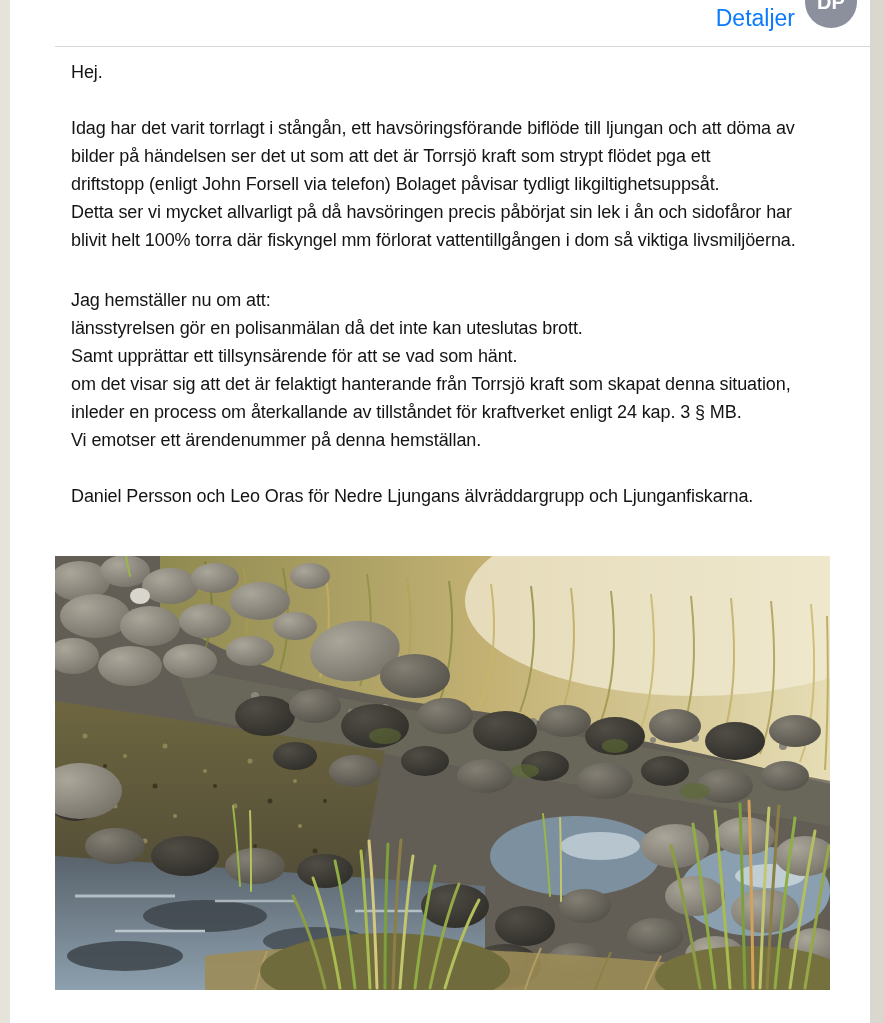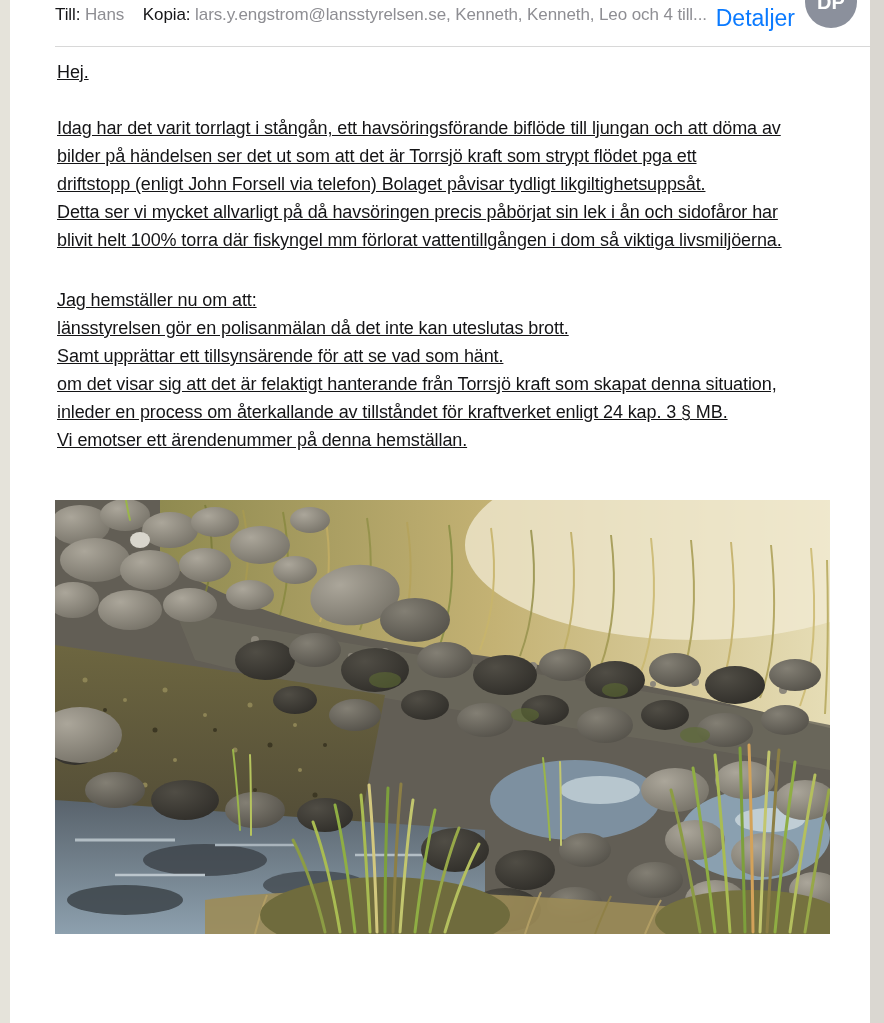--- a/index.html
+++ b/index.html
@@ -20,63 +20,58 @@
   .details-btn { position:absolute; right:89px; top:5px; font-size:23px; color:#0a7aff;
                  text-decoration:none; cursor:pointer; background:none; border:none;
                  font-family:"Liberation Sans", sans-serif; }
   .avatar { position:absolute; left:805px; top:-24px; width:52px; height:52px;
             border-radius:50%; background:#8b909c; color:#ffffff; font-size:20px;
             font-weight:bold; display:flex; align-items:center; justify-content:center; }
   .divider { position:absolute; top:46px; left:55px; right:14px; height:1px; background:#d8d8d8; }
 
   .msg-body { position:absolute; left:55px; top:47px; width:775px; color:#141416;
               font-size:18px; line-height:28px; letter-spacing:-0.1px; }
-  .msg-body p { white-space:pre-line; margin:2px;text-decoration:underline; }
+  .msg-body p { white-space:pre-line; margin:16px; }
   .p-greet { margin-top:11px !important; }
   .p-1     { margin-top:28px !important; }
   .p-2     { margin-top:32px !important; }
   .p-sig   { margin-top:28px !important; }
 
   .photo-fig { margin:46px 0 0 0; width:775px; height:434px; overflow:hidden; cursor:pointer; }
   .photo-fig svg { display:block; }
 </style>
 </head>
 <body>
 
 <div class="page">
   <div class="gutter left"></div>
   <div class="gutter right"></div>
 
   <header class="msg-header">
-    <div class="recips">
-      <span class="lbl">Till:</span>
-      <span class="val">Hans</span><span class="sp"></span>
-      <span class="lbl">Kopia:</span>
-      <span class="val">lars.y.engstrom@lansstyrelsen.se, Kenneth, Kenneth, Leo och 4 till...</span>
-    </div>
     <button class="details-btn">Detaljer</button>
     <div class="avatar">
       <span>DP</span>
     </div>
   </header>
   <div class="divider"></div>
 
   <main class="msg-body">
     <p class="p-greet">Hej.</p>
     <p class="p-1">Idag har det varit torrlagt i stångån, ett havsöringsförande biflöde till ljungan och att döma av
 bilder på händelsen ser det ut som att det är Torrsjö kraft som strypt flödet pga ett
 driftstopp (enligt John Forsell via telefon) Bolaget påvisar tydligt likgiltighetsuppsåt.
 Detta ser vi mycket allvarligt på då havsöringen precis påbörjat sin lek i ån och sidofåror har
 blivit helt 100% torra där fiskyngel mm förlorat vattentillgången i dom så viktiga livsmiljöerna.</p>
     <p class="p-2">Jag hemställer nu om att:
 länsstyrelsen gör en polisanmälan då det inte kan uteslutas brott.
 Samt upprättar ett tillsynsärende för att se vad som hänt.
 om det visar sig att det är felaktigt hanterande från Torrsjö kraft som skapat denna situation,
 inleder en process om återkallande av tillståndet för kraftverket enligt 24 kap. 3 § MB.
 Vi emotser ett ärendenummer på denna hemställan.</p>
+    <p class="p-sig">Daniel Persson och Leo Oras för Nedre Ljungans älvräddargrupp och Ljunganfiskarna.</p>
 
     <figure class="photo-fig">
       <svg width="775" height="434" viewBox="0 0 775 434" xmlns="http://www.w3.org/2000/svg">
         <defs>
           <linearGradient id="bank" x1="0" y1="0" x2="1" y2="0">
             <stop offset="0" stop-color="#8f8a50"></stop>
             <stop offset="0.5" stop-color="#c4b274"></stop>
             <stop offset="1" stop-color="#e6ddb6"></stop>
           </linearGradient>
           <linearGradient id="poolL" x1="0" y1="0" x2="0" y2="1">

